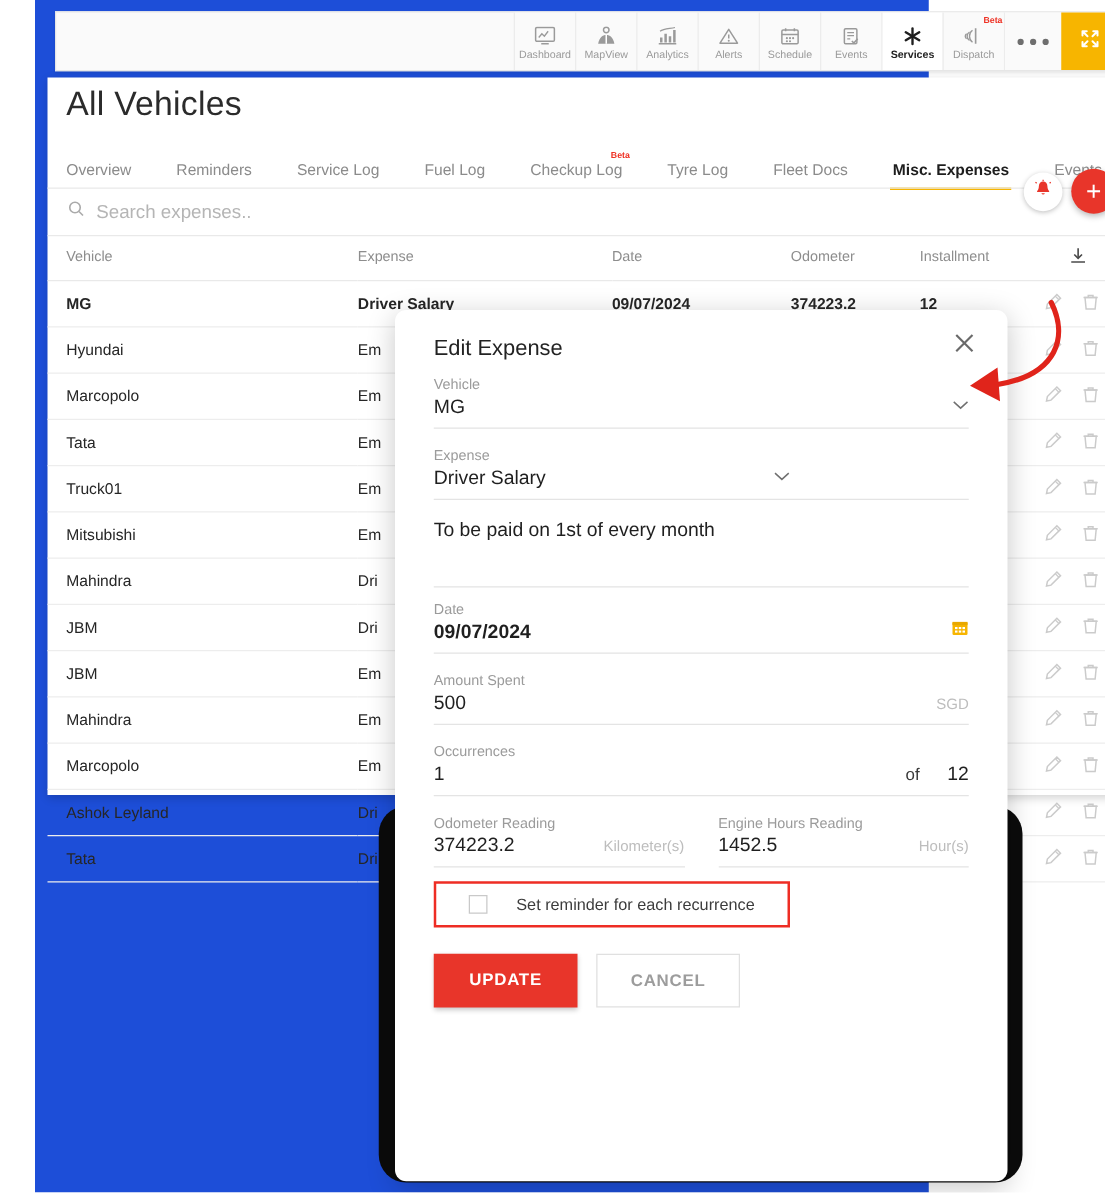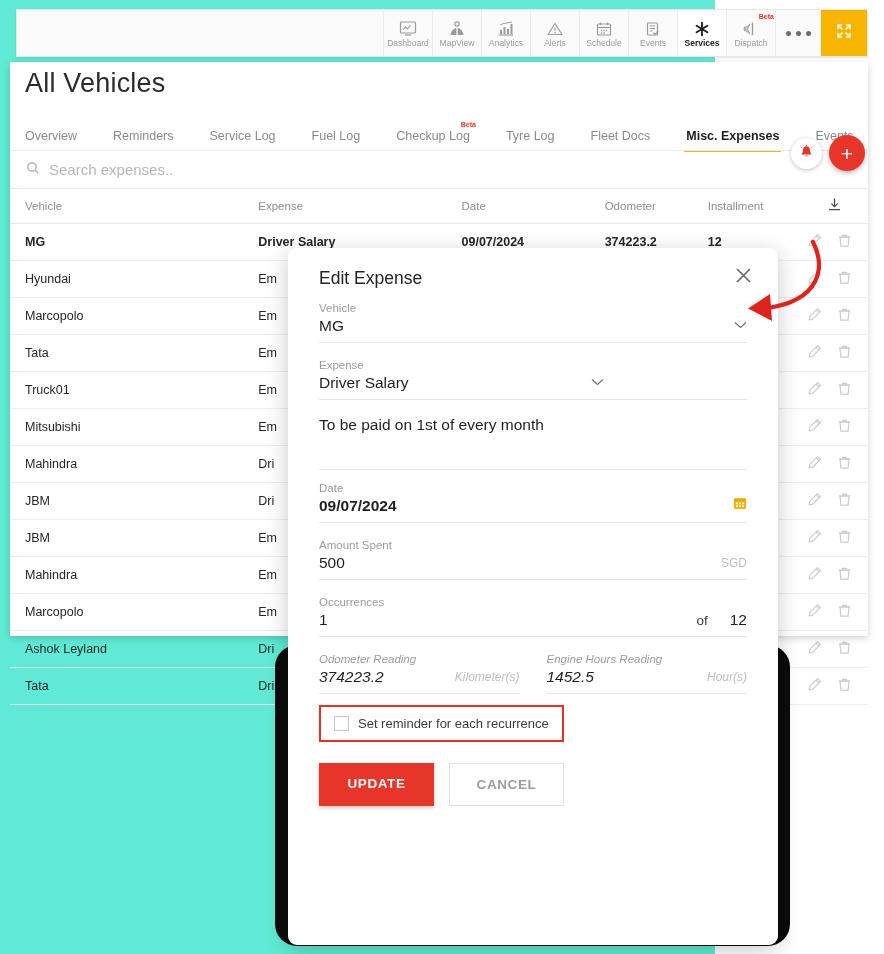--- a/index.html
+++ b/index.html
@@ -4,21 +4,21 @@
 <title>All Vehicles — Misc. Expenses</title>
 <style>
   * { box-sizing: border-box; }
   html, body {
     margin: 0; padding: 0;
     width: 884px; height: 954px;
     background: #ffffff;
     font-family: "Liberation Sans", sans-serif;
     overflow: hidden;
   }
-  #root { position: relative; width: 715px; height: 954px; background: #5eead4; }
+  #root { position: relative; width: 715px; height: 954px; background: #1d4ed8; margin-left: 28px; }
 
   
   .topbar {
     position: absolute; left: 16px; top: 9px; width: 852px; height: 48px;
     background: #fafafa;
     border: 1px solid #e6e6e6;
     display: flex; align-items: stretch; justify-content: flex-end;
     box-shadow: 0 1px 2px rgba(0,0,0,.10);
   }
   .nav-item {
@@ -183,27 +183,27 @@
   .notes-field { padding-bottom: 35px; }
 
   .cal-icon { position: absolute; right: 0; bottom: 8px; cursor: pointer; }
 
   .occ-row { display: flex; align-items: baseline; }
   .occ-val { flex: 1; }
   .occ-of  { font-size: 13.5px; color: #3a3a3a; margin-right: 22px; }
   .occ-tot { font-size: 15.5px; color: #1f1f1f; }
 
   .two-col { display: flex; gap: 27px; }
-  .two-col > .field { flex: 1; font-style: italic; }
+  .two-col > .field { flex: 1; }
 
   .reminder-box {
     margin-top: 11px;
     border: 2px solid #ee2d24;
-    padding: 9px 13px;
-    display: inline-flex; align-items: center; gap: 9px;
+    padding: 9px 26px;
+    display: inline-flex; align-items: center; gap: 23px;
     cursor: pointer;
   }
   .cbx {
     width: 15px; height: 15px; border: 1.5px solid #c9c9c9; background: #fff;
     flex: none;
   }
   .reminder-label { font-size: 13px; color: #3c3c3c; }
 
   .btn-row { margin-top: 21px; display: flex; gap: 15px; }
   .btn {

